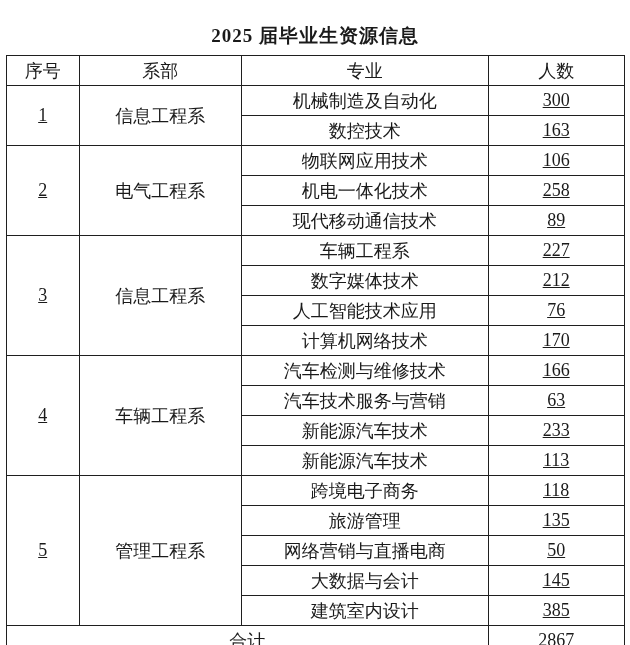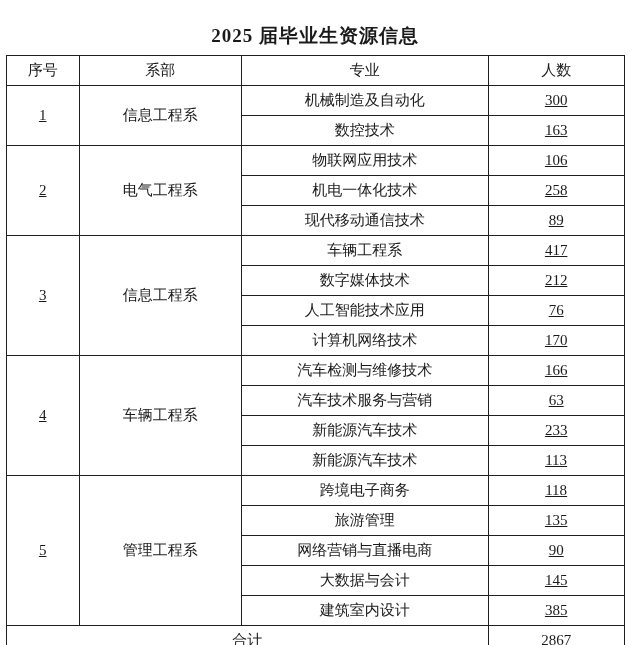--- a/index.html
+++ b/index.html
@@ -28,21 +28,21 @@
     table-layout: fixed;
     width: 619px;
     margin: 3px auto 0 auto;
   }
   .roster th, .roster td {
     border: 1px solid #1f1f1f;
     text-align: center;
     vertical-align: middle;
     padding: 0;
     height: 29px;
-    font-size: 15px;
+    font-size: 18px;
     font-weight: normal;
     overflow: hidden;
     white-space: nowrap;
   }
   .col-no    { width: 73px;  }
   .col-dept  { width: 161px; }
   .col-major { width: 246px; }
   .col-count { width: 135px; }
   .num {
     font-size: 14px;
@@ -93,21 +93,21 @@
         <td class="num">258</td>
       </tr>
       <tr>
         <td>现代移动通信技术</td>
         <td class="num">89</td>
       </tr>
       <tr>
         <td rowspan="4" class="num">3</td>
         <td rowspan="4">信息工程系</td>
         <td>车辆工程系</td>
-        <td class="num">417</td>
+        <td class="num">227</td>
       </tr>
       <tr>
         <td>数字媒体技术</td>
         <td class="num">212</td>
       </tr>
       <tr>
         <td>人工智能技术应用</td>
         <td class="num">76</td>
       </tr>
       <tr>
@@ -137,21 +137,21 @@
         <td rowspan="5">管理工程系</td>
         <td>跨境电子商务</td>
         <td class="num">118</td>
       </tr>
       <tr>
         <td>旅游管理</td>
         <td class="num">135</td>
       </tr>
       <tr>
         <td>网络营销与直播电商</td>
-        <td class="num">90</td>
+        <td class="num">50</td>
       </tr>
       <tr>
         <td>大数据与会计</td>
         <td class="num">145</td>
       </tr>
       <tr>
         <td>建筑室内设计</td>
         <td class="num">385</td>
       </tr>
     </tbody>

